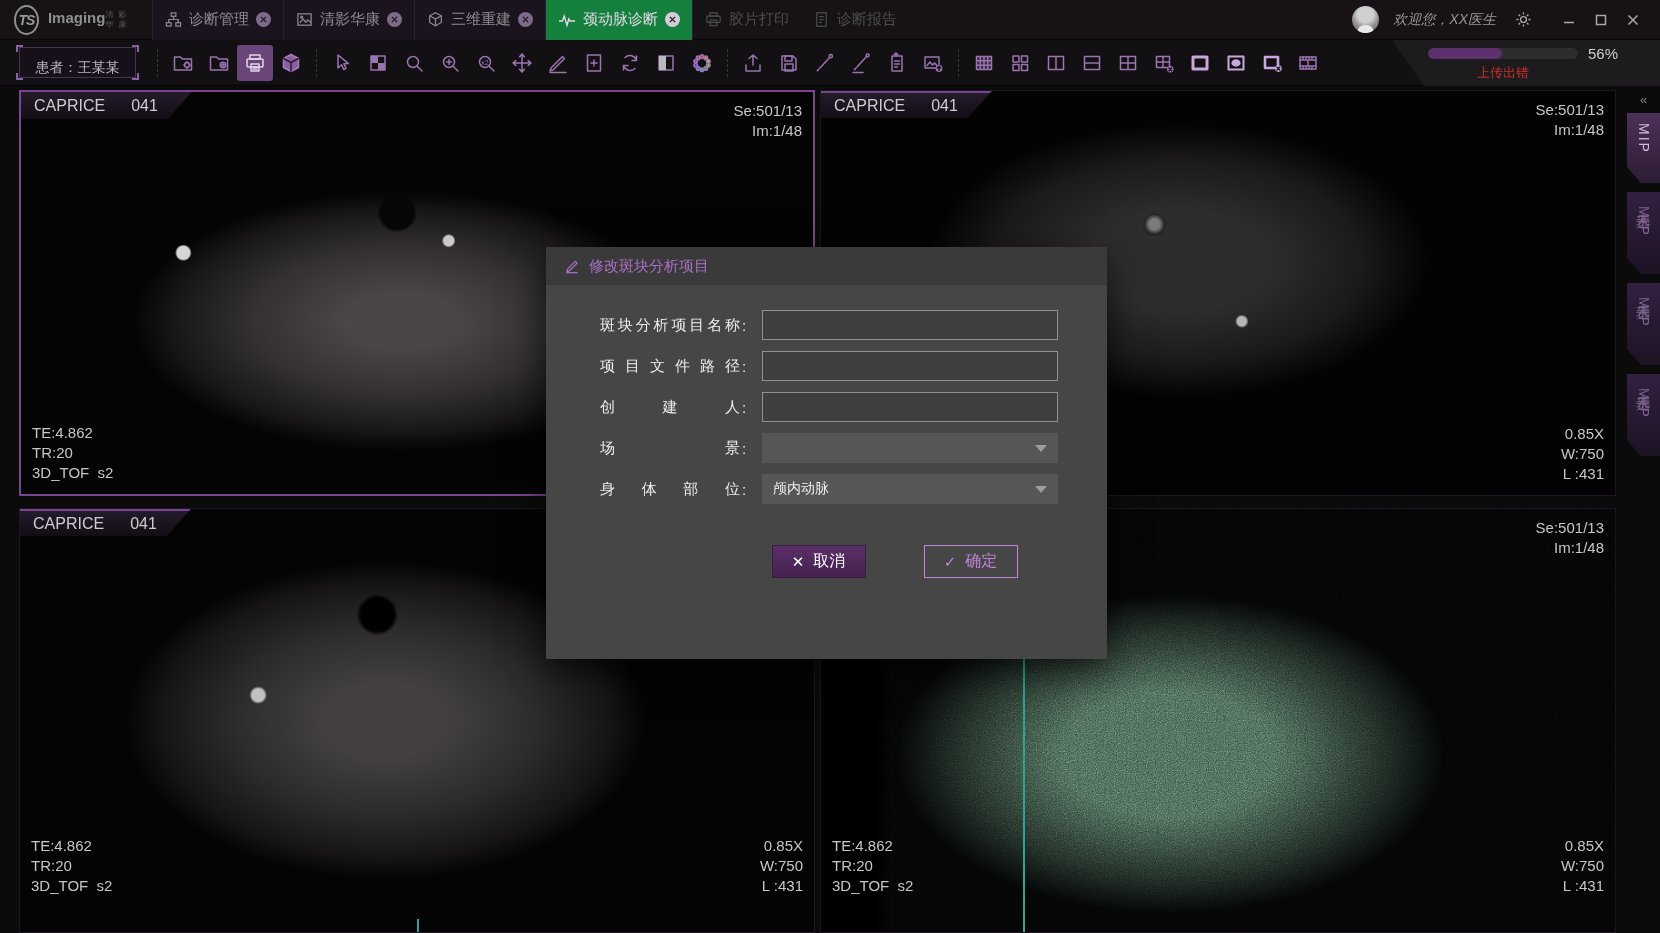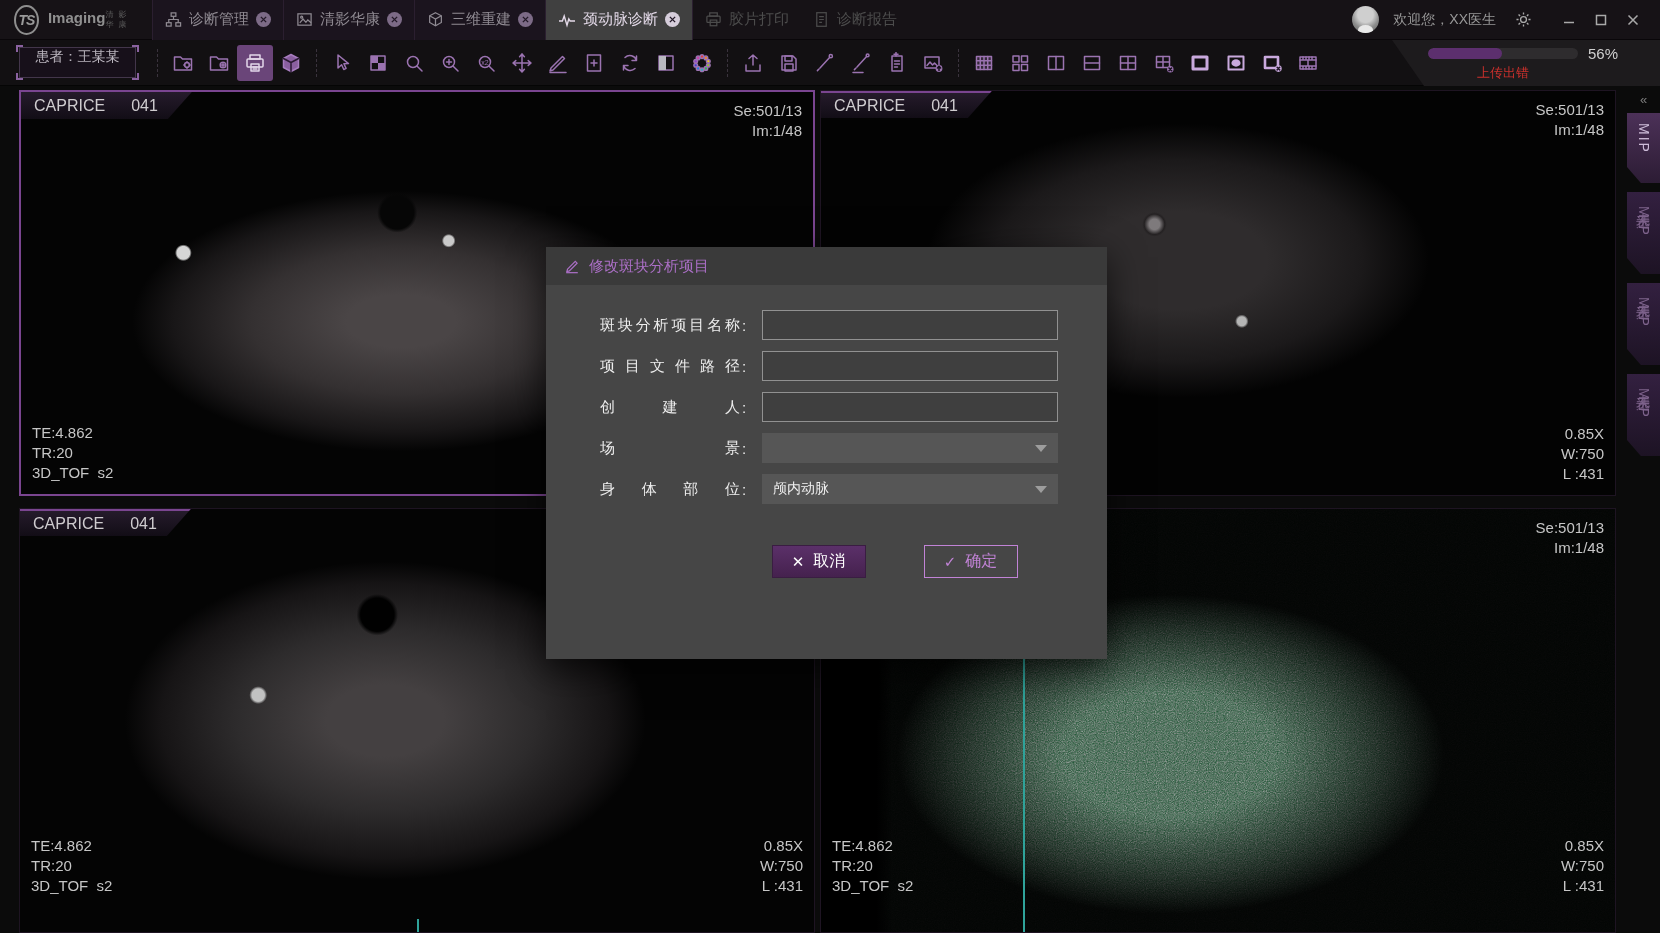--- a/index.html
+++ b/index.html
@@ -14,41 +14,41 @@
   .logo-mark { width:30px; height:30px; border:2px solid #8e8e8e; border-radius:50%;
     color:#9a9a9a; font-weight:bold; font-size:14px; font-style:italic;
     display:flex; align-items:center; justify-content:center; letter-spacing:-1px; }
   .logo-texts { display:flex; flex-direction:row; }
   .logo-name { color:#8f8f8f; font-size:15px; font-weight:bold; line-height:16px; }
   .logo-sub { color:#5e5e5e; font-size:8px; letter-spacing:5px; line-height:10px; }
   .tabs { display:flex; height:40px; }
   .tab { display:flex; align-items:center; gap:7px; padding:0 12px; font-size:15px;
     color:#8f8a92; background:#1b141e; border-left:1px solid #2b1f30; cursor:default; }
   .tab:nth-of-type(4) { border-right:1px solid #2b1f30; }
-  .tab.active { background:#404040; color:#e3d9e8; }
+  .tab.active { background:#15803d; color:#e3d9e8; }
   .tab.disabled { background:transparent; color:#4c4c4c; border-left:none; }
   .tab svg { flex:none; }
   .close-badge { width:15px; height:15px; border-radius:50%; background:#7d6b87;
     display:flex; align-items:center; justify-content:center; }
   .tab.active .close-badge { background:#d6cddb; }
-  .titlebar-right { margin-left:auto; display:flex; align-items:center; gap:14px; padding-right:14px; }
+  .titlebar-right { margin-left:auto; display:flex; align-items:center; gap:14px; padding-right:14px;font-style:italic; }
   .avatar { width:27px; height:27px; border-radius:50%;
     background:radial-gradient(circle at 50% 32%, #cfcfcf 0 34%, #8e8e8e 60%, #5c5c5c 100%); position:relative; overflow:hidden; }
   .avatar:after { content:""; position:absolute; left:6px; right:6px; bottom:-2px; height:10px;
     background:#e9e9e9; border-radius:50% 50% 0 0; }
   .welcome { color:#979797; font-size:14px; }
   .tbtn { width:26px; height:26px; display:flex; align-items:center; justify-content:center; color:#a9a9a9; }
   .winbtns { display:flex; align-items:center; gap:6px; margin-left:6px; }
 
   
   .toolbar { position:absolute; top:40px; left:0; right:0; height:46px; background:#121012;
     display:flex; align-items:center; border-bottom:1px solid #050505; z-index:25; }
   .patient-box { position:relative; margin:0 14px 0 19px; width:117px; height:31px;
     border:1px solid #43364b; background:#17101a; color:#b9b4bd; font-size:14px;
-    display:flex; align-items:flex-start; justify-content:center; }
+    display:flex; align-items:flex-end; justify-content:center; }
   .pc { position:absolute; width:7px; height:7px; border:0 solid #8a62a0; }
   .pc.tl{ top:-3px; left:-4px; border-top-width:2px; border-left-width:2px; }
   .pc.tr{ top:-3px; right:-4px; border-top-width:2px; border-right-width:2px; }
   .pc.bl{ bottom:-3px; left:-4px; border-bottom-width:2px; border-left-width:2px; }
   .pc.br{ bottom:-3px; right:-4px; border-bottom-width:2px; border-right-width:2px; }
   .tdiv { width:1px; height:28px; border-left:1px dashed #3a333d; margin:0 7px; }
   .ti { width:36px; height:36px; border-radius:3px; display:flex; align-items:center;
     justify-content:center; color:#9b73b1; flex:none; }
   .ti svg { stroke:currentColor; fill:none; stroke-width:1.5; stroke-linecap:round; stroke-linejoin:round; }
   .ti.active { background:#6a4579; color:#e4d8ea; }

